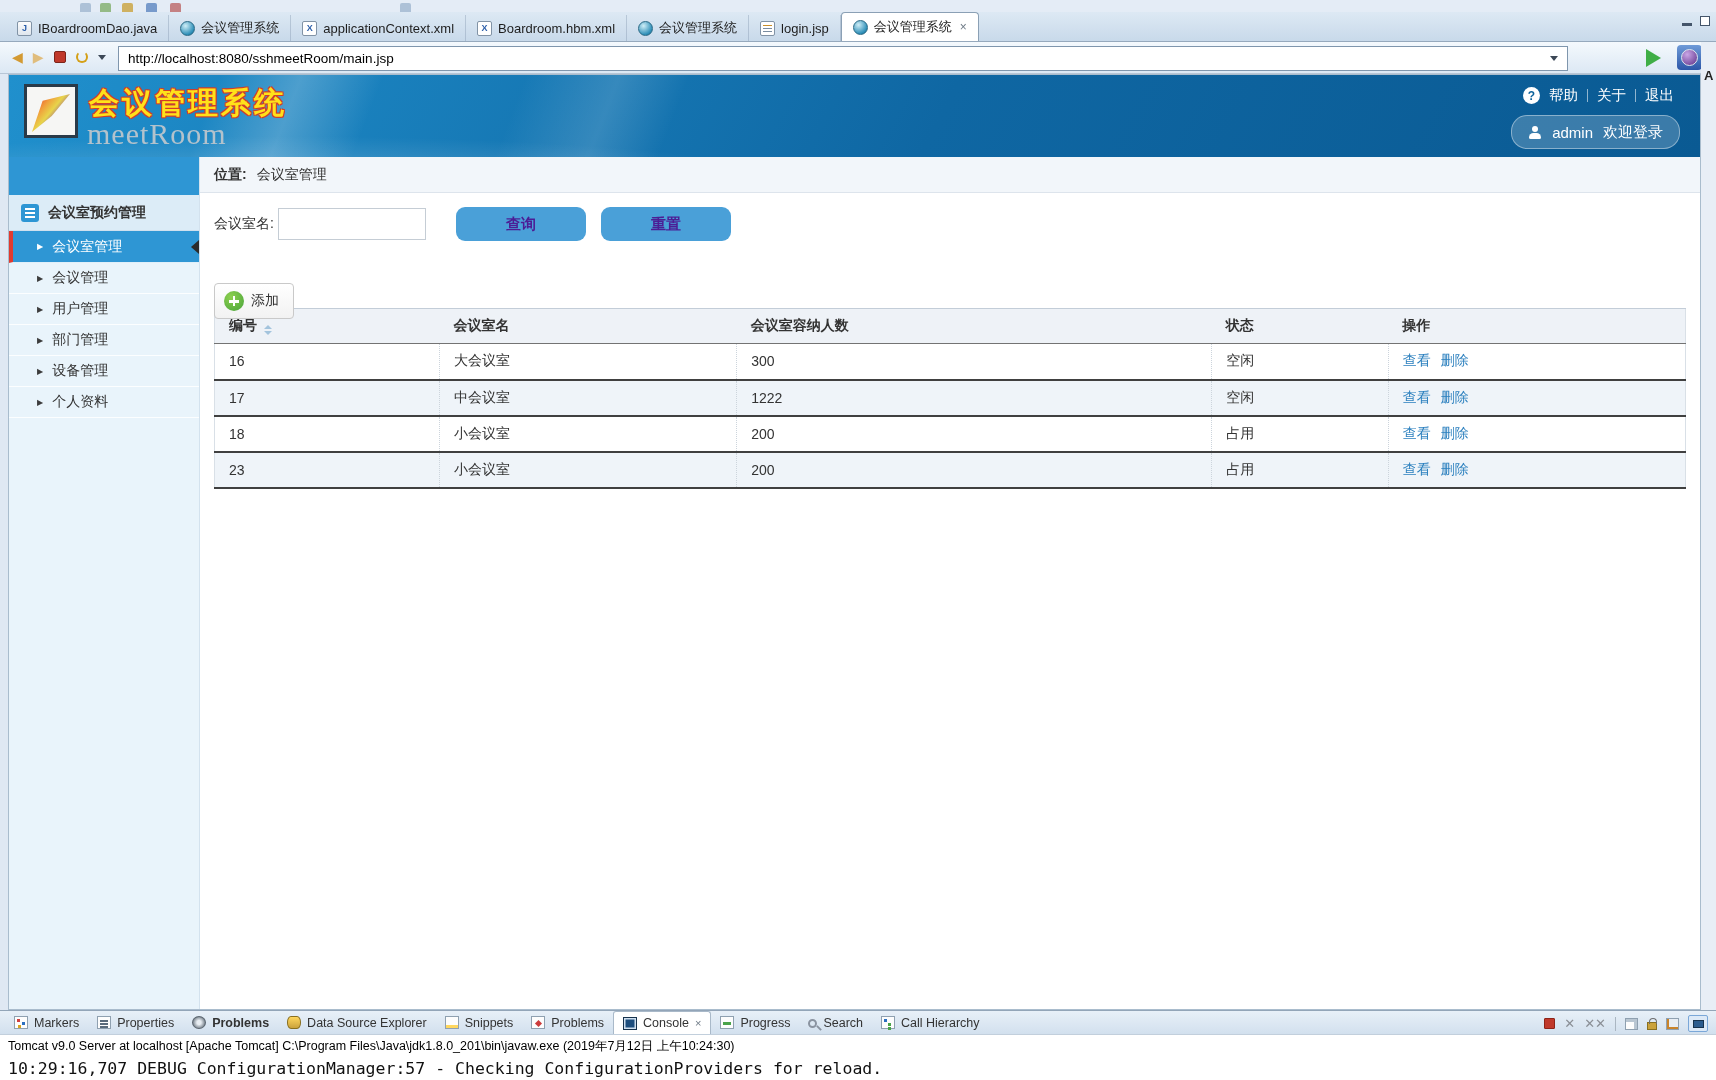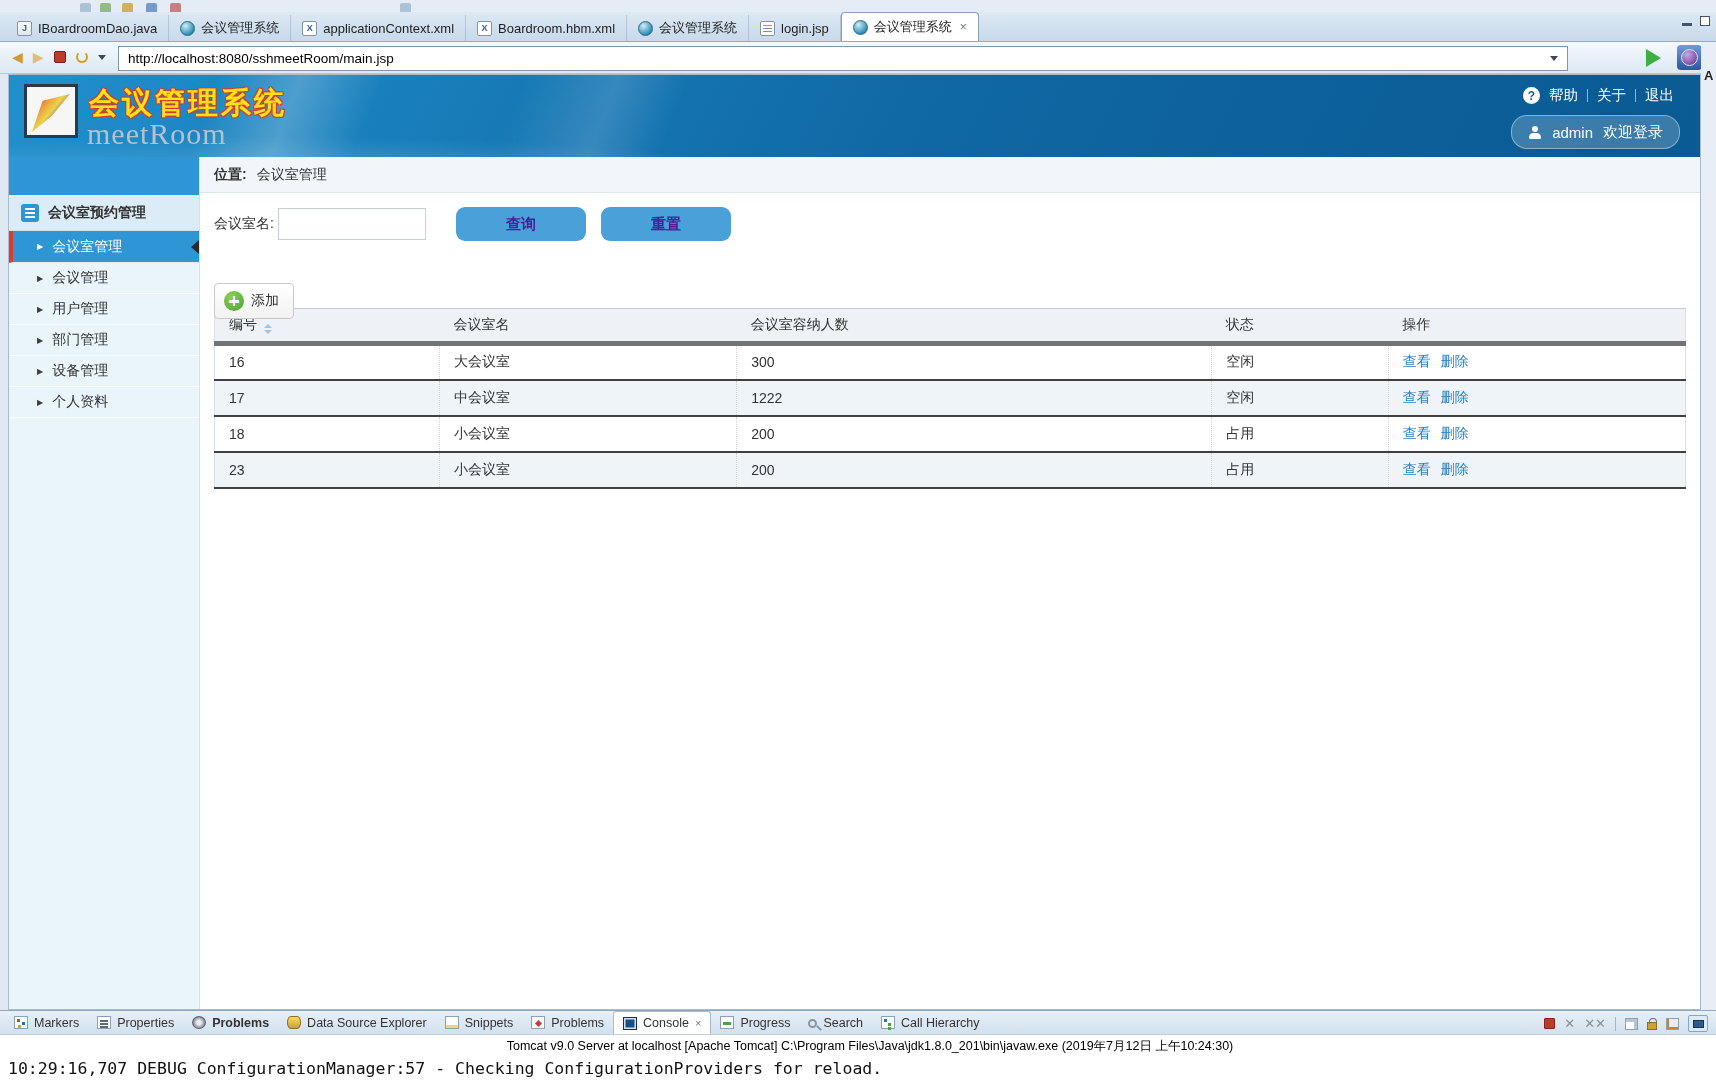--- a/index.html
+++ b/index.html
@@ -118,22 +118,22 @@
   .btn-q{margin-left:30px;} .btn-r{margin-left:15px;}
   .add-btn{position:absolute;left:14px;top:90px;height:36px;padding:0 14px 0 9px;border:1px solid #c9c9c9;border-radius:4px;
     background:linear-gradient(#ffffff,#f2f2f2);display:flex;align-items:center;gap:7px;font-size:14px;color:#333;cursor:pointer;}
   .plus{width:20px;height:20px;border-radius:50%;background:radial-gradient(circle at 35% 30%,#8ed04f,#47a33a);
     position:relative;flex:none;}
   .plus::before{content:"";position:absolute;left:5px;top:9px;width:10px;height:2.5px;background:#fff;}
   .plus::after{content:"";position:absolute;left:8.8px;top:5px;width:2.5px;height:10px;background:#fff;}
 
   table.grid{width:calc(100% - 28px);margin:115px 14px 0;border-collapse:collapse;table-layout:fixed;
     font-size:14px;color:#333;border:1px solid #d9e0e7;}
-  .grid thead th{background:#eef2f7;height:35px;text-align:left;padding-left:14px;font-weight:normal;
-    border-top:1px solid #c3cdd8;border-bottom:5px solid #737373;}
+  .grid thead th{background:#eef2f7;height:35px;text-align:left;padding-left:14px;font-weight:bold;
+    border-top:1px solid #c3cdd8;border-bottom:1px solid #737373;}
   .grid tbody td{height:36px;padding-left:14px;border-bottom:2px solid #404040;background:#fff;}
   .grid tbody td + td{border-left:1px dotted #ccd4dc;}
   .grid tbody tr:nth-child(even) td{background:#eff4f9;}
   .grid a{color:#2a7fbe;text-decoration:none;margin-right:10px;cursor:pointer;}
   .sort-icon{display:inline-flex;flex-direction:column;gap:2px;margin-left:7px;vertical-align:1px;}
   .sort-icon i{display:block;width:0;height:0;border-left:4px solid transparent;border-right:4px solid transparent;}
   .sort-icon .up{border-bottom:4px solid #a3c4dd;}
   .sort-icon .dn{border-top:4px solid #a3c4dd;}
 
   .pager{margin:12px 14px 0;display:flex;justify-content:space-between;font-size:14px;color:#333;}
@@ -174,21 +174,21 @@
   .ct-sep{width:1px;height:14px;background:#aab6c2;}
   .ct-clear{width:13px;height:12px;background:#fdfdfd;border:1px solid #8fa0b0;box-shadow:inset -3px 3px 0 #b9c6d2;}
   .ct-lock{width:10px;height:8px;background:#caa23c;border:1px solid #8a7020;position:relative;margin-top:4px;}
   .ct-lock::before{content:"";position:absolute;left:1px;top:-5px;width:6px;height:5px;border:1.5px solid #6e6e6e;
     border-bottom:none;border-radius:4px 4px 0 0;}
   .ct-pin{width:13px;height:12px;background:#e8edf3;border:1px solid #8fa0b0;box-shadow:inset 2px -2px 0 #c9832a;}
   .ct-display{width:20px;height:17px;border:1px solid #7aa7d8;background:#dce9f7;border-radius:2px;
     display:flex;align-items:center;justify-content:center;}
   .ct-display i{width:11px;height:8px;background:#2b5c8e;border:1px solid #16324d;display:block;}
   .console-area{position:absolute;left:0;top:24px;right:0;bottom:0;background:#fff;overflow:hidden;}
-  .server-line{font-size:12.5px;color:#000;padding:3px 0 0 24px;white-space:nowrap;text-align:center;}
+  .server-line{font-size:12.5px;color:#000;padding:3px 0 0 8px;white-space:nowrap;}
   .log-line{font-family:"DejaVu Sans Mono","Liberation Mono",monospace;font-size:16.5px;color:#101010;
     padding:4px 0 0 8px;white-space:nowrap;}
 </style>
 </head>
 <body>
 
 <div class="screen">
 
   <div class="top-sliver">
     <span class="ts1"></span>

